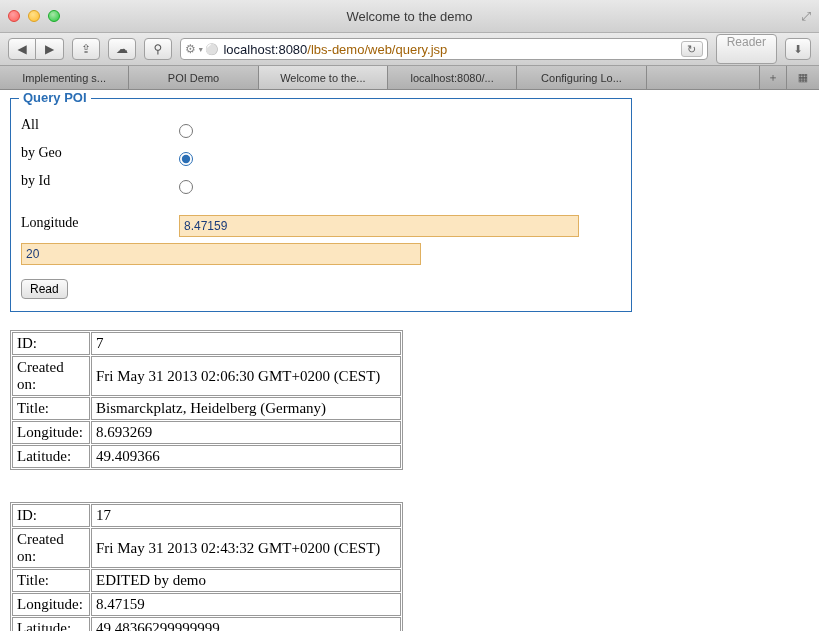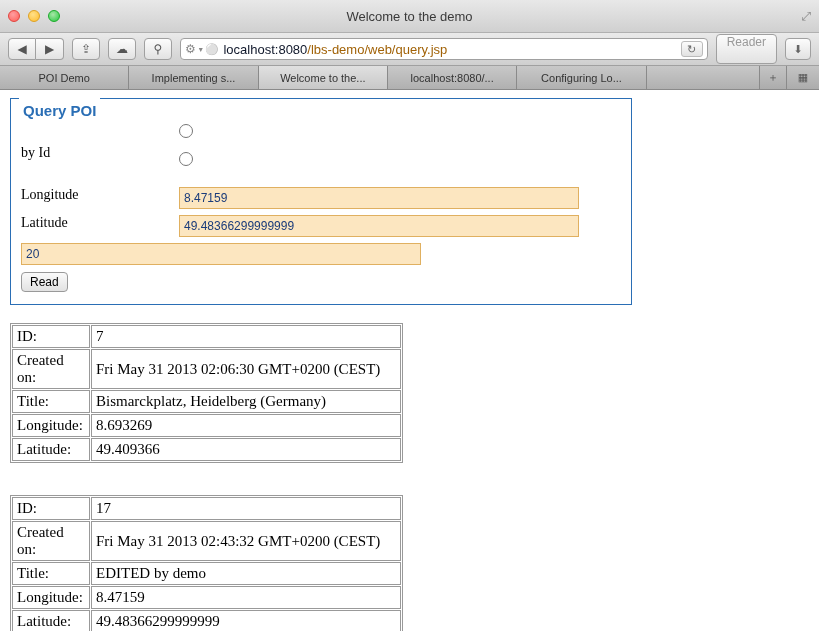--- a/index.html
+++ b/index.html
@@ -174,23 +174,23 @@
       margin-bottom: 18px;
       width: 622px;
     }
     .legend {
       position: absolute;
       top: -9px;
       left: 8px;
       background: #fff;
       color: #2a6eb5;
       font-family: "Helvetica Neue", Arial, sans-serif;
-      font-size: 15px;
+      font-size: 13px;
       font-weight: bold;
-      padding: 12px 4px;
+      padding: 0 4px;
     }
     .form-row {
       display: flex;
       height: 28px;
     }
     .form-label {
       width: 158px;
       font-size: 14px;
     }
     .radio-cell { display: flex; align-items: center; }
@@ -210,21 +210,21 @@
       color: #1b3c7a;
     }
     .spacer { height: 14px; }
     .read-btn {
       font-family: "Helvetica Neue", Arial, sans-serif;
       font-size: 12px;
       background: linear-gradient(#fafafa, #e2e2e2);
       border: 1px solid #999;
       border-radius: 4px;
       padding: 2px 8px;
-      margin-top: 1px;
+      margin-top: 8px;
     }
     .result-table {
       border-collapse: separate;
       border-spacing: 1px;
       border: 1px solid #999;
       margin-bottom: 32px;
       font-family: "Times New Roman", serif;
       font-size: 15px;
     }
     .result-table td {
@@ -271,57 +271,59 @@
     <span class="url-text">
       <span class="url-host">localhost:8080</span><span class="url-path">/lbs-demo/web/query.jsp</span>
     </span>
     <div class="reload-btn">↻</div>
   </div>
   <div class="reader-btn">Reader</div>
   <div class="dl-btn">⬇</div>
 </div>
 
 <div class="tab-strip">
+  <div class="tab">Implementing s...</div>
   <div class="tab">POI Demo</div>
-  <div class="tab">Implementing s...</div>
   <div class="tab active">Welcome to the...</div>
   <div class="tab">localhost:8080/...</div>
   <div class="tab">Configuring Lo...</div>
   <div style="flex:1;background:linear-gradient(#c8c8c8,#b0b0b0);"></div>
   <div class="tab-add">＋</div>
   <div class="tab-all">▦</div>
 </div>
 
 <div class="content">
 
   <div class="fieldset">
     <div class="legend">Query POI</div>
 
     <div class="form-row">
       <div class="form-label">All</div>
       <div class="radio-cell">
           <input type="radio" name="q" style="">
         </div>
     </div>
     <div class="form-row">
+      <div class="form-label">by Geo</div>
+      <div class="radio-cell">
+          <input type="radio" name="q" checked="" style="">
+        </div>
+    </div>
+    <div class="form-row">
       <div class="form-label">by Id</div>
       <div class="radio-cell">
           <input type="radio" name="q" style="">
         </div>
     </div>
 
     <div class="spacer"></div>
 
     <div class="form-row">
       <div class="form-label">Longitude</div>
       <input class="text-input" value="8.47159" style="">
-    </div>
-    <div class="form-row">
-      <div class="form-label">Latitude</div>
-      <input class="text-input" value="49.48366299999999" style="">
     </div>
     <div class="form-row">
       <input class="text-input" value="20" style="">
     </div>
 
     <button class="read-btn">Read</button>
   </div>
 
   <table class="result-table">
     <tbody>

